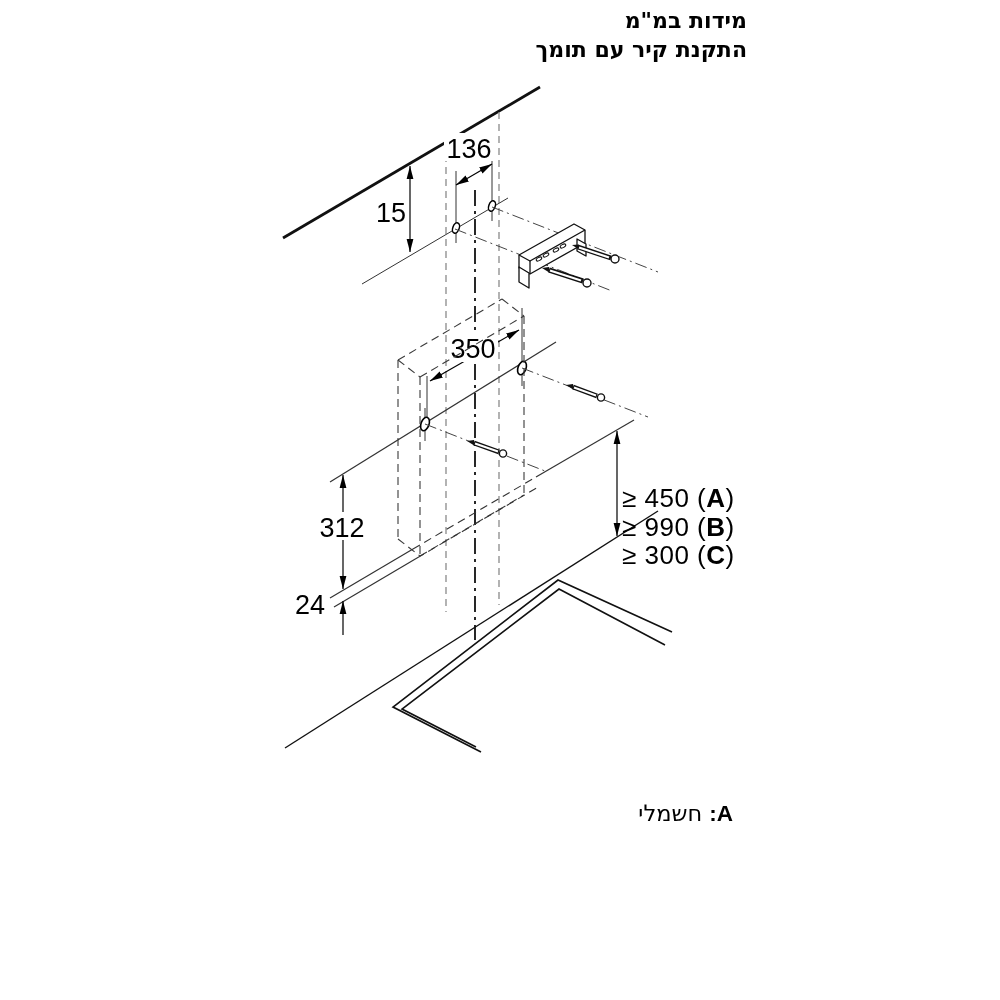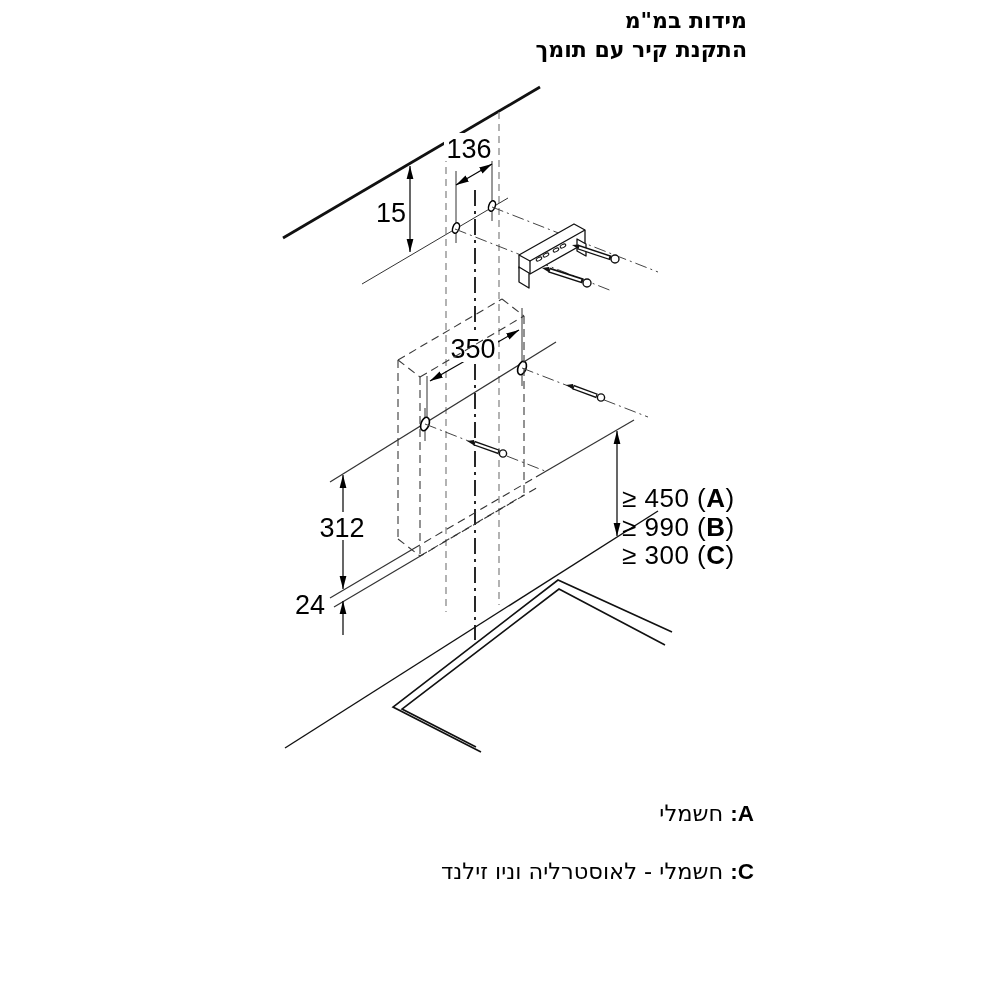--- a/index.html
+++ b/index.html
@@ -11,21 +11,21 @@
   .title-block{
     position:absolute;top:6px;right:253px;text-align:right;direction:rtl;
     font-weight:bold;font-size:22px;line-height:29px;color:#000;
   }
   .clearance-block{
     position:absolute;left:622px;top:444px;font-size:26px;line-height:28.5px;
     color:#000;white-space:nowrap;letter-spacing:0.5px;margin-top:40px;
   }
   .clearance-row .key{font-weight:bold;}
   .legend-block{
-    position:absolute;top:800px;right:246px;text-align:right;direction:rtl;
+    position:absolute;top:800px;right:267px;text-align:right;direction:rtl;
     font-size:22.5px;color:#000;
   }
   .legend-row{margin-bottom:31px;white-space:nowrap;}
   .legend-row .key{font-weight:bold;font-family:"Liberation Sans","DejaVu Sans",sans-serif;}
   svg text{
     font-family:"Liberation Sans","DejaVu Sans",sans-serif;
     font-size:27px;fill:#000;
   }
 </style>
 </head>
@@ -177,14 +177,13 @@
 </svg>
 
 <div class="clearance-block">
   <div class="clearance-row"><span>≥ 450 (</span><span class="key">A</span><span>)</span></div>
   <div class="clearance-row"><span>≥ 990 (</span><span class="key">B</span><span>)</span></div>
   <div class="clearance-row"><span>≥ 300 (</span><span class="key">C</span><span>)</span></div>
 </div>
 
 <div class="legend-block hebrew">
   <div class="legend-row"><span class="key">A:</span> <span>חשמלי</span></div>
-  <div class="legend-row"><span class="key">C:</span> <span>חשמלי - לאוסטרליה וניו זילנד</span></div>
 </div>
 
 </body></html>

